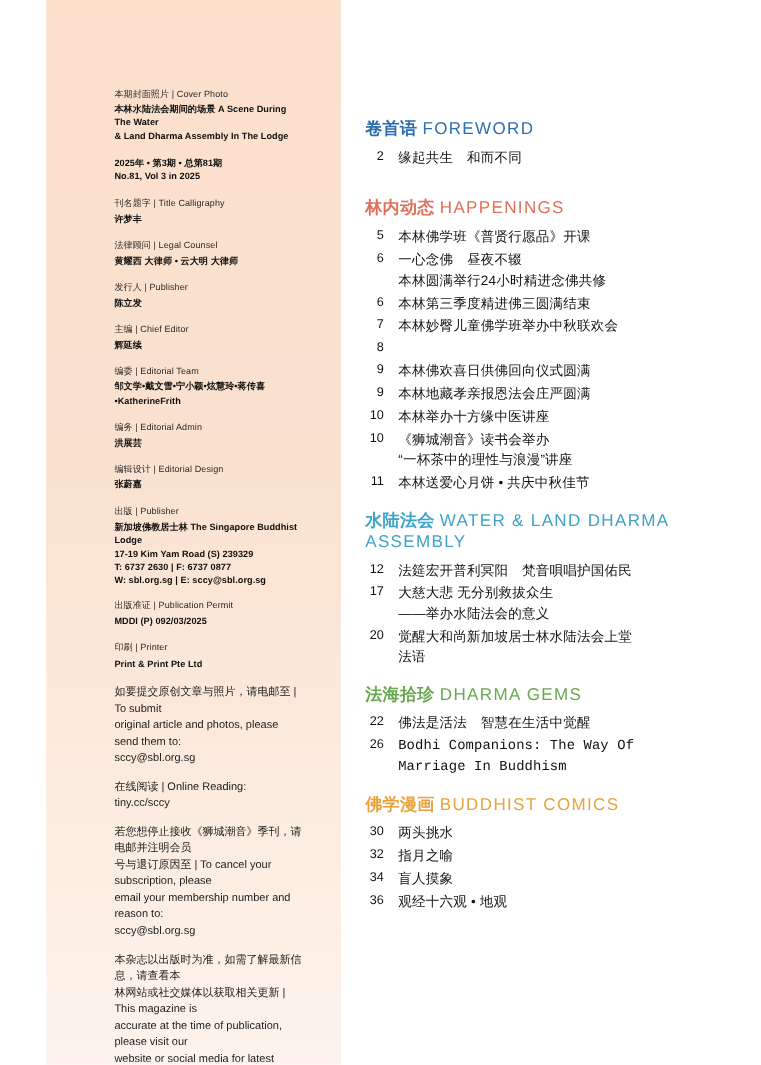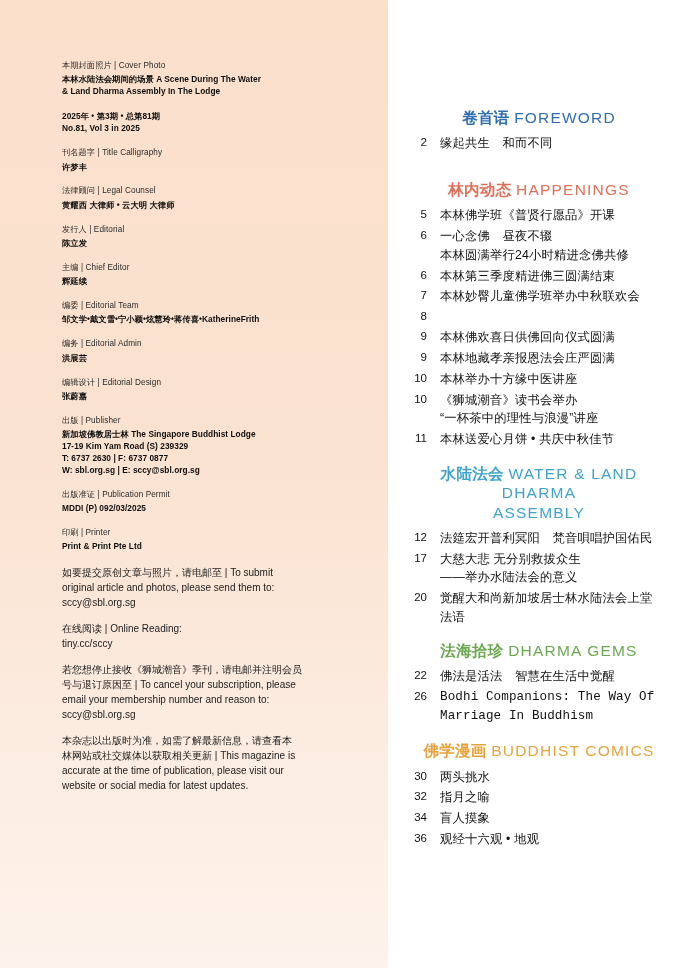--- a/index.html
+++ b/index.html
@@ -15,28 +15,29 @@
   }
   .page {
     position: relative;
     width: 692px;
     height: 968px;
     display: flex;
     background: #ffffff;
   }
   
   .colophon {
-    width: 388px;
+    width: 268px;
     height: 968px;
     background: linear-gradient(to bottom, #fbe0cc 0%, #fae2d0 45%, #fdf3ec 100%);
     box-sizing: border-box;
-    padding: 60px 34px 20px 62px;
+    padding: 80px 34px 20px 62px;
     font-size: 8.3px;
     line-height: 1.5;
     color: #1b1b1b;
+    margin-left: 42px;
   }
   .block {
     margin-bottom: 12.5px;
   }
   .lbl {
     font-size: 8.2px;
     color: #2a2a2a;
     letter-spacing: 0.1px;
     margin-bottom: 1px;
   }
@@ -65,21 +66,20 @@
   }
   .sect {
     margin-bottom: 15px;
   }
   .sect-head {
     font-size: 15.5px;
     font-weight: bold;
     letter-spacing: 0.3px;
     margin-bottom: 7px;
     line-height: 1.25;
-    text-align: center;
   }
   .sect-head .en {
     font-weight: normal;
     letter-spacing: 1.2px;
   }
   .entry {
     display: flex;
     align-items: flex-start;
     margin-bottom: 2.5px;
   }
@@ -132,21 +132,21 @@
       <div class="lbl">刊名题字 | Title Calligraphy</div>
       <div class="val">许梦丰</div>
     </div>
 
     <div class="block">
       <div class="lbl">法律顾问 | Legal Counsel</div>
       <div class="val">黄耀西 大律师 • 云大明 大律师</div>
     </div>
 
     <div class="block">
-      <div class="lbl">发行人 | Editorial</div>
+      <div class="lbl">发行人 | Publisher</div>
       <div class="val">陈立发</div>
     </div>
 
     <div class="block">
       <div class="lbl">主编 | Chief Editor</div>
       <div class="val">辉延续</div>
     </div>
 
     <div class="block">
       <div class="lbl">编委 | Editorial Team</div>

